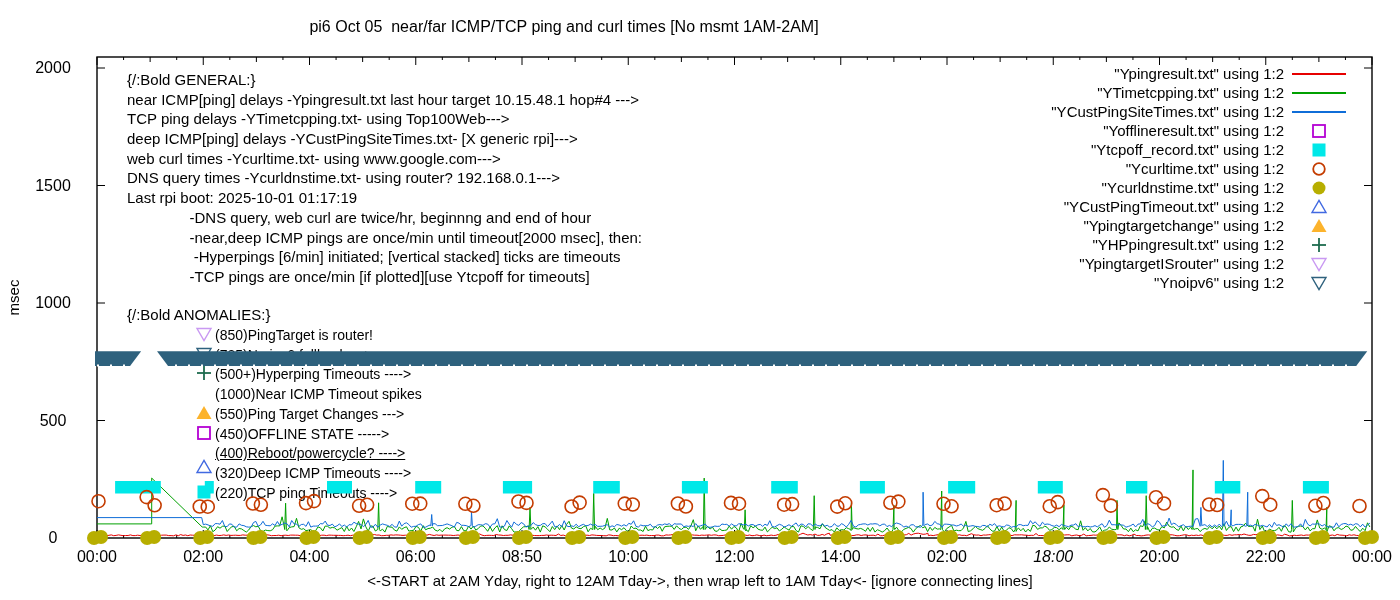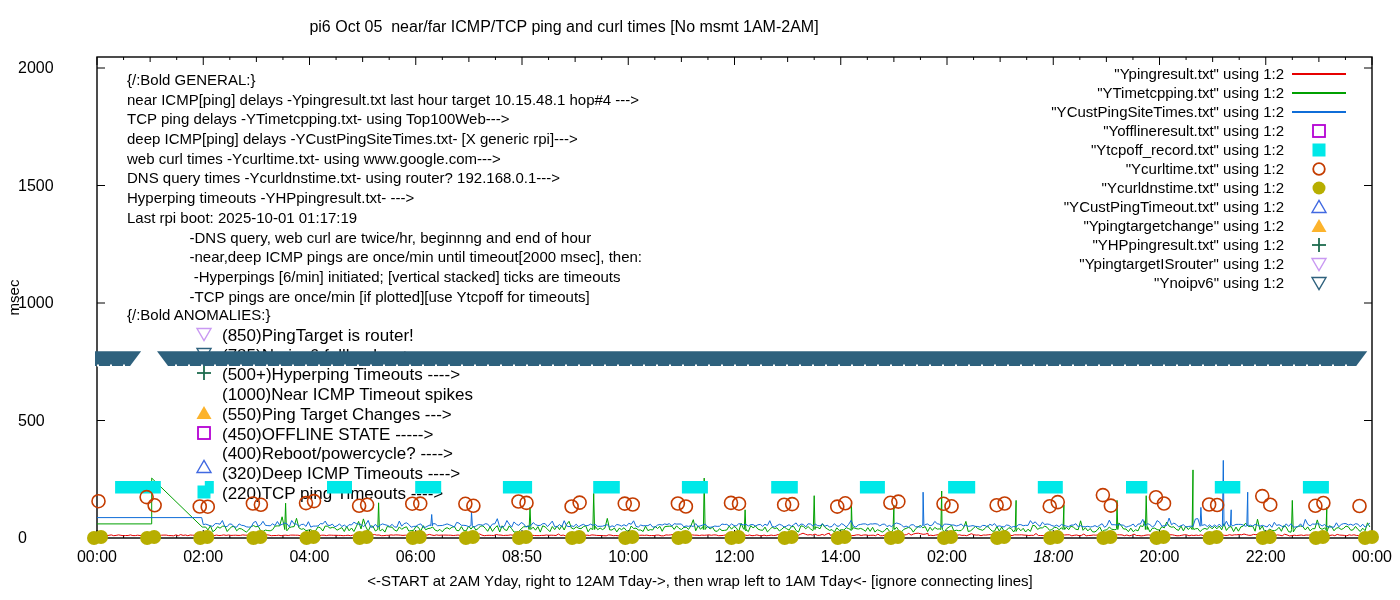--- a/index.html
+++ b/index.html
@@ -3,26 +3,26 @@
 <meta charset="utf-8">
 <style>
   html,body{margin:0;padding:0;background:#fff;}
   #screen{position:relative;width:1400px;height:600px;background:#ffffff;overflow:hidden;
           font-family:"Liberation Sans",sans-serif;color:#000;}
   .abs{position:absolute;}
   #title{top:18px;left:0;width:1128px;text-align:center;font-size:16px;white-space:pre;}
   #ylabel{left:-47px;top:289px;width:120px;text-align:center;font-size:15px;
           transform:rotate(-90deg);transform-origin:center center;}
   #xlabel{top:572px;left:0;width:1400px;text-align:center;font-size:15px;}
-  .ytick{font-size:16px;text-align:left;width:70px;height:18px;line-height:18px;}
+  .ytick{font-size:16px;text-align:center;width:70px;height:18px;line-height:18px;}
   .xtick{font-size:16px;text-align:center;width:60px;height:18px;line-height:18px;top:548px;}
   .gline{font-size:15px;line-height:19.7px;white-space:pre;height:19.7px;}
   #general{left:127px;top:70px;}
   #anomhdr{left:127px;top:306px;font-size:15px;white-space:pre;}
-  .anom-text{font-size:17px;white-space:pre;height:19.7px;line-height:19.7px;left:222px;}
+  .anom-text{font-size:14px;white-space:pre;height:19.7px;line-height:19.7px;left:215px;}
   .anom-glyph{left:195px;width:18px;height:16px;}
   .leg-label{font-size:15px;text-align:right;left:950px;width:334px;height:19px;line-height:19px;}
   .leg-glyph{left:1290px;width:58px;height:16px;}
   svg{display:block;}
   #plot-svg{position:absolute;left:0;top:0;pointer-events:none;}
 </style>
 </head>
 <body>
 
 <div id="screen">
@@ -30,21 +30,20 @@
   <div class="abs" id="ylabel">msec</div>
   <div class="abs" id="xlabel">&lt;-START at 2AM Yday, right to 12AM Tday-&gt;, then wrap left to 1AM Tday&lt;- [ignore connecting lines]</div>
 
   <div class="abs" id="general">
       <div class="gline">{/:Bold GENERAL:}</div>
       <div class="gline">near ICMP[ping] delays -Ypingresult.txt last hour target 10.15.48.1 hop#4 ---&gt;</div>
       <div class="gline">TCP ping delays -YTimetcpping.txt- using Top100Web---&gt;</div>
       <div class="gline">deep ICMP[ping] delays -YCustPingSiteTimes.txt- [X generic rpi]---&gt;</div>
       <div class="gline">web curl times -Ycurltime.txt- using www.google.com---&gt;</div>
       <div class="gline">DNS query times -Ycurldnstime.txt- using router? 192.168.0.1---&gt;</div>
-      <div class="gline">Hyperping timeouts -YHPpingresult.txt- ---&gt;</div>
       <div class="gline">Last rpi boot: 2025-10-01 01:17:19</div>
       <div class="gline">               -DNS query, web curl are twice/hr, beginnng and end of hour</div>
       <div class="gline">               -near,deep ICMP pings are once/min until timeout[2000 msec], then:</div>
       <div class="gline">                -Hyperpings [6/min] initiated; [vertical stacked] ticks are timeouts</div>
       <div class="gline">               -TCP pings are once/min [if plotted][use Ytcpoff for timeouts]</div>
     </div>
   <div class="abs" id="anomhdr">{/:Bold ANOMALIES:}</div>
   <div class="abs" id="anomalies" style="left:0;top:0;">
       <div class="abs anom-glyph" style="top:326px;">
         <svg width="18" height="16" viewBox="0 0 18 16">
@@ -71,21 +70,21 @@
           <polygon points="1.5,14 16.5,14 9,1" fill="#fcb32c"></polygon>
         </svg>
       </div>
       <div class="abs anom-text" style="top:404.8px;">(550)Ping Target Changes ---&gt;</div>
       <div class="abs anom-glyph" style="top:424.5px;">
         <svg width="18" height="16" viewBox="0 0 18 16">
           <rect x="3" y="2" width="12" height="12" fill="none" stroke="#b400d3" stroke-width="1.8"></rect>
         </svg>
       </div>
       <div class="abs anom-text" style="top:424.5px;">(450)OFFLINE STATE -----&gt;</div>
-      <div class="abs anom-text" style="top:444.2px;">(400)Reboot/powercycle? ----&gt;</div>
+      <div class="abs anom-text" style="top:444.2px;text-decoration:underline;">(400)Reboot/powercycle? ----&gt;</div>
       <div class="abs anom-glyph" style="top:458.9px;">
         <svg width="18" height="16" viewBox="0 0 18 16">
           <polygon points="2,13.5 16,13.5 9,1.5" fill="none" stroke="#4169e1" stroke-width="1.4"></polygon>
         </svg>
       </div>
       <div class="abs anom-text" style="top:463.9px;">(320)Deep ICMP Timeouts ----&gt;</div>
       <div class="abs anom-glyph" style="top:483.6px;">
         <svg width="18" height="16" viewBox="0 0 18 16">
           <rect x="2.5" y="1.5" width="13" height="13" fill="#00e8e8"></rect>
         </svg>

